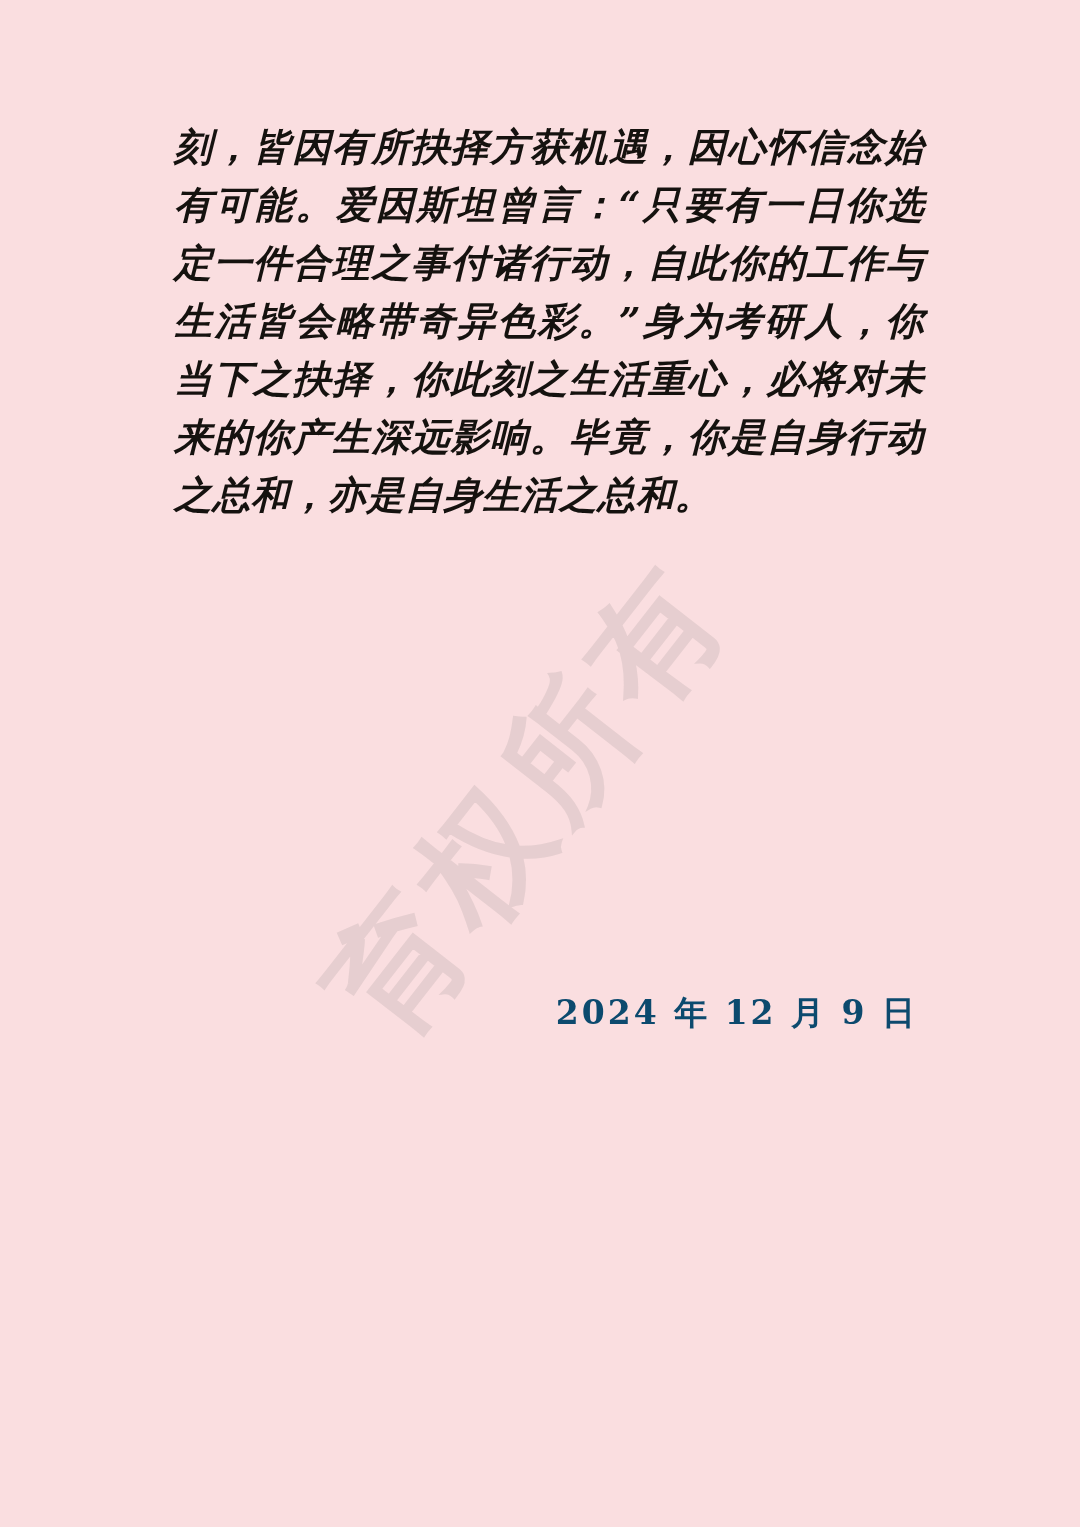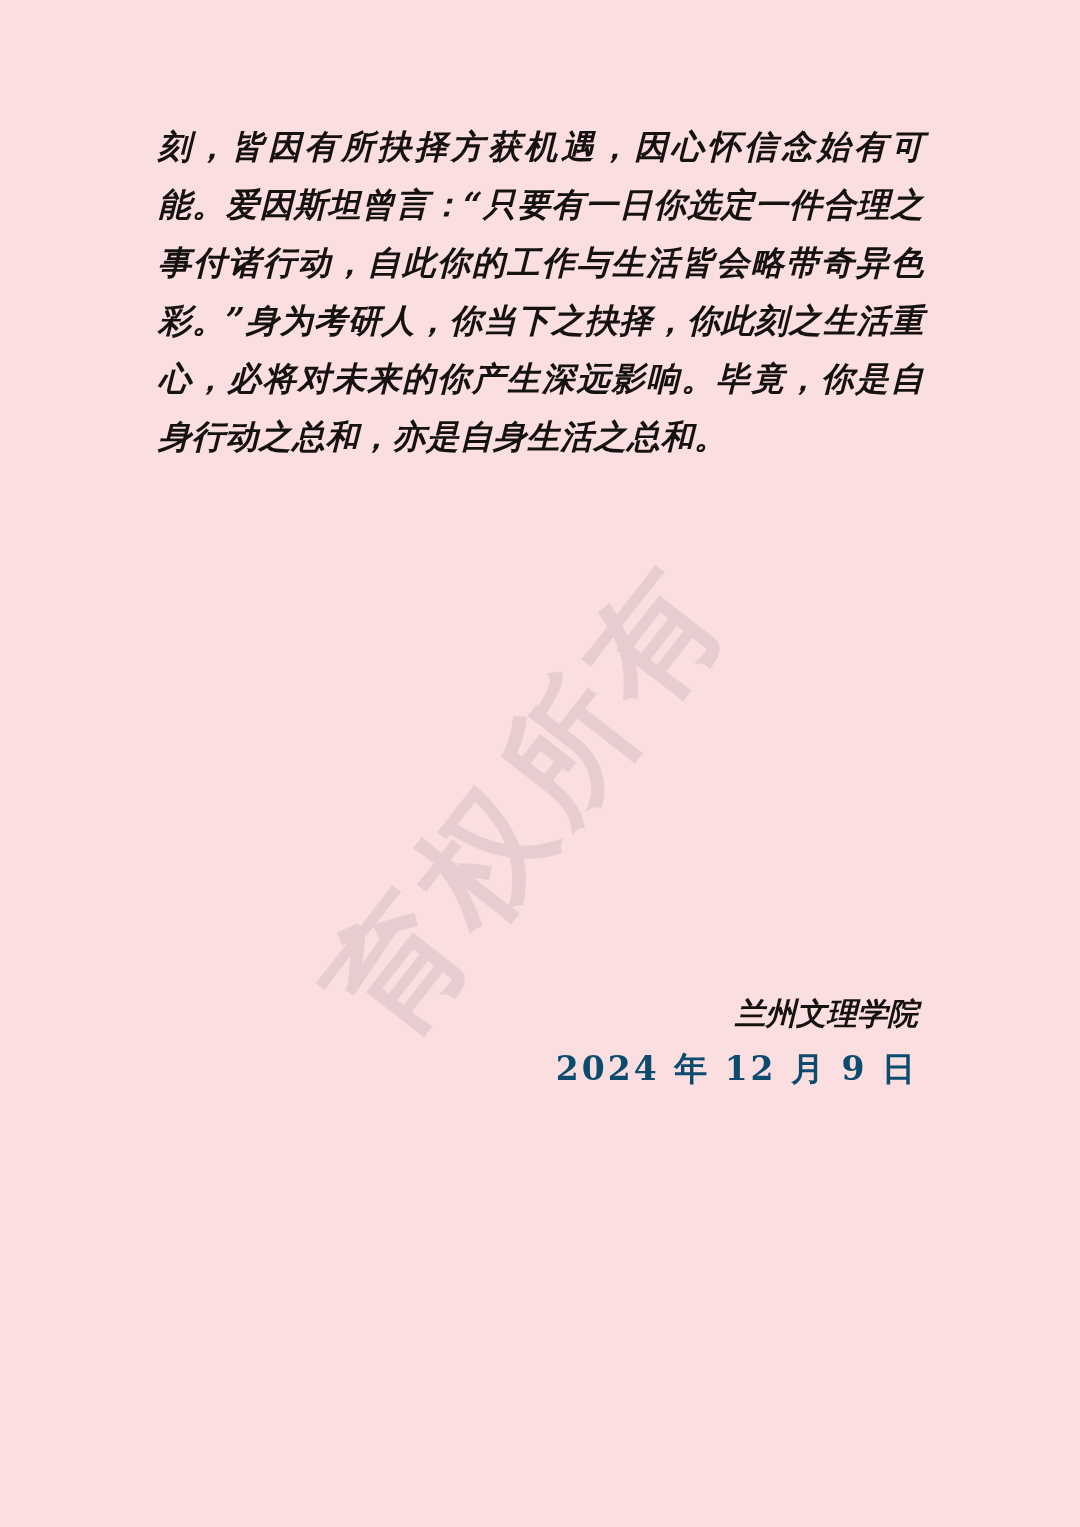--- a/index.html
+++ b/index.html
@@ -42,27 +42,27 @@
     white-space: nowrap;
   }
   .content {
     position: absolute;
     left: 158px;
     top: 118px;
     width: 766px;
     z-index: 2;
   }
   .para {
-    font-size: 33px;
+    font-size: 38px;
     line-height: 58px;
     color: #15120f;
     text-align: justify;
     text-align-last: left;
     letter-spacing: 0.5px;
-    margin: 0 0 0 0;
+    margin: 0 0 0 16px;
     font-family: "DejaVu Serif", "Liberation Serif", serif;
     font-style: italic;
     font-weight: 600;
   }
   .para.indent {
     text-indent: 61px;
   }
   .signature {
     position: absolute;
     left: 158px;
@@ -97,17 +97,16 @@
 
   <div class="watermark">
     <span>育权所有</span>
   </div>
 
   <div class="content">
     <p class="para">刻，皆因有所抉择方获机遇，因心怀信念始有可能。爱因斯坦曾言：“只要有一日你选定一件合理之事付诸行动，自此你的工作与生活皆会略带奇异色彩。”身为考研人，你当下之抉择，你此刻之生活重心，必将对未来的你产生深远影响。毕竟，你是自身行动之总和，亦是自身生活之总和。</p>
   </div>
 
   <div class="signature">
-    <div class="sig-line">兰州文理学院</div>
     <div class="sig-date">2024 年 12 月 9 日</div>
   </div>
 
 </div>
 
 </body></html>

